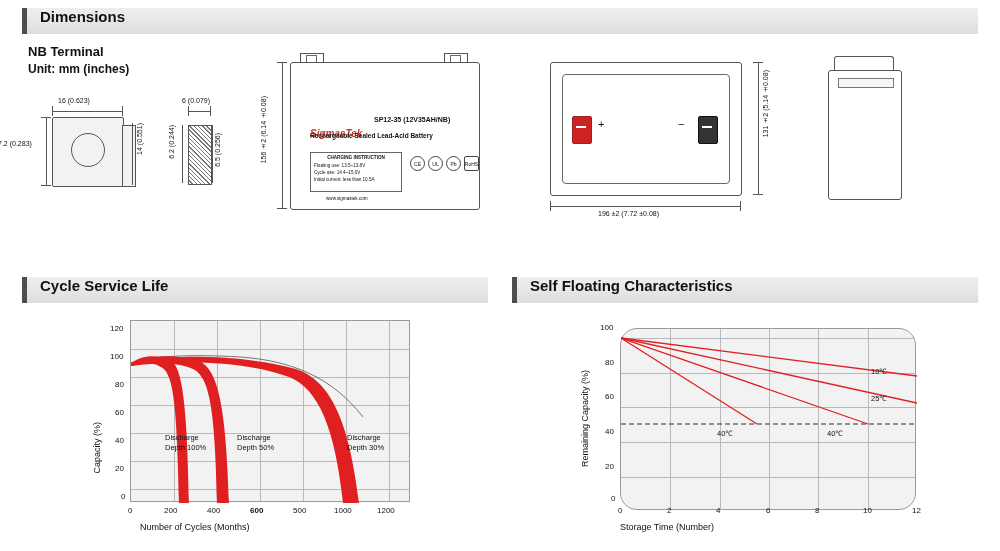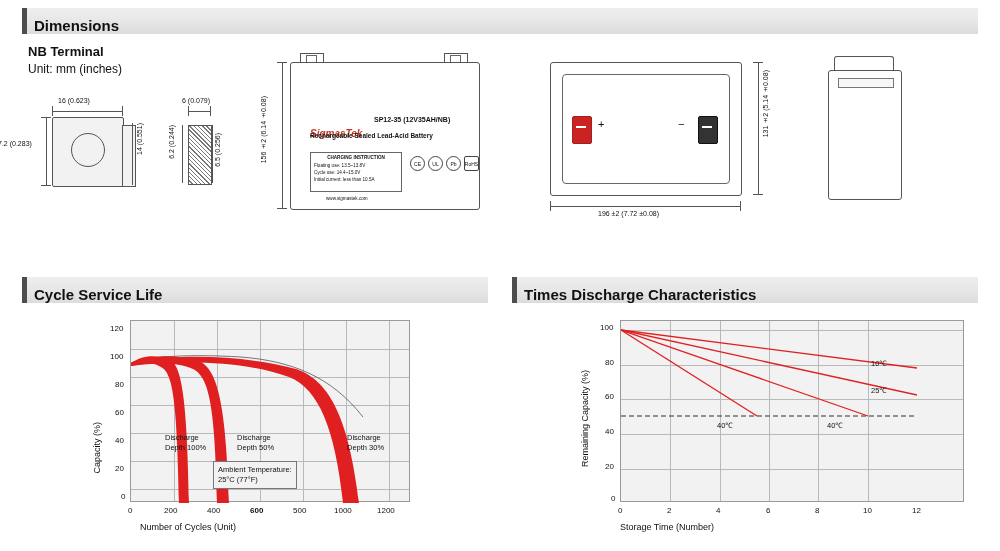--- a/index.html
+++ b/index.html
@@ -7,32 +7,32 @@
     width:1000px;height:551px;
     background:#ffffff;
     font-family:"Liberation Sans", sans-serif;
     color:#1a1a1a;
     position:relative;
     overflow:hidden;
   }
   .section-header{
     position:absolute;
     background:linear-gradient(to bottom,#eeeeee 0%,#e6e6e6 55%,#dcdcdc 100%);
-    display:flex;align-items:flex-end;
-    padding-left:12px;
+    display:flex;align-items:flex-start;
+    padding-left:18px;
     box-sizing:border-box;
   }
   .section-header .bar{
     position:absolute;left:0;top:0;bottom:0;width:5px;background:#4d4d4d;
   }
   .section-header .title{
     font-size:15px;font-weight:bold;color:#111;
   }
   .sub-title{position:absolute;font-size:13px;font-weight:bold;color:#111;}
-  .sub-unit{position:absolute;font-size:12px;color:#111;}
+  .sub-unit{position:absolute;font-size:12px;color:#111;font-weight:bold;}
 
   
   .dimbox{position:absolute;}
   .tiny{font-size:7px;color:#111;font-family:"Liberation Sans",sans-serif;}
   .tiny6{font-size:6px;color:#111;}
   .vtext{writing-mode:vertical-rl;transform:rotate(180deg);font-size:7px;color:#111;}
 
   
   .term-body{
     position:absolute;border:1px solid #555;background:#f2f2f2;
@@ -232,51 +232,49 @@
 
       <path d="M0,42 C40,33 110,33 165,48 C200,60 218,100 228,182 L212,182 C204,108 188,68 158,56 C108,38 42,40 0,45 Z" fill="#e02020"></path>
     </svg>
 
     <div class="annot" style="left:34px;top:112px;white-space:pre-line;">Discharge
 Depth 100%</div>
     <div class="annot" style="left:106px;top:112px;white-space:pre-line;">Discharge
 Depth 50%</div>
     <div class="annot" style="left:216px;top:112px;white-space:pre-line;">Discharge
 Depth 30%</div>
-    <div class="annot-box" style="left:82px;top:140px;white-space:pre-line;">Ambient Temperature:
-25°C (77°F)</div>
   </div>
 
   <div class="axis-label" style="left:88px;top:14px;">120</div>
   <div class="axis-label" style="left:88px;top:42px;">100</div>
   <div class="axis-label" style="left:93px;top:70px;">80</div>
   <div class="axis-label" style="left:93px;top:98px;">60</div>
   <div class="axis-label" style="left:93px;top:126px;">40</div>
   <div class="axis-label" style="left:93px;top:154px;">20</div>
   <div class="axis-label" style="left:99px;top:182px;">0</div>
 
   <div class="axis-label" style="left:106px;top:196px;">0</div>
   <div class="axis-label" style="left:142px;top:196px;">200</div>
   <div class="axis-label" style="left:185px;top:196px;">400</div>
   <div class="axis-label" style="left:228px;top:196px;font-weight:bold;">600</div>
   <div class="axis-label" style="left:271px;top:196px;">500</div>
   <div class="axis-label" style="left:312px;top:196px;">1000</div>
   <div class="axis-label" style="left:355px;top:196px;">1200</div>
 
-  <div class="axis-title" style="left:118px;top:212px;">Number of Cycles (Unit)</div>
+  <div class="axis-title" style="left:118px;top:212px;">Number of Cycles (Months)</div>
   <div class="axis-title v" style="left:70px;top:112px;">Capacity (%)</div>
 </div>
 
 <div class="section-header" style="left:512px;top:277px;width:466px;height:26px;">
   <div class="bar"></div>
-  <div class="title">Times Discharge Characteristics</div>
+  <div class="title">Self Floating Characteristics</div>
 </div>
 
 <div class="chart-wrap" style="left:512px;top:310px;width:466px;height:235px;">
-  <div class="plot" style="left:108px;top:10px;width:344px;height:182px;">
+  <div class="plot" style="left:108px;top:18px;width:296px;height:182px;border-radius:17px;">
 
     <div class="grid-v" style="left:49px;"></div>
     <div class="grid-v" style="left:99px;"></div>
     <div class="grid-v" style="left:148px;"></div>
     <div class="grid-v" style="left:197px;"></div>
     <div class="grid-v" style="left:247px;"></div>
 
     <div class="grid-h" style="top:9px;"></div>
     <div class="grid-h" style="top:44px;"></div>
     <div class="grid-h" style="top:78px;"></div>

